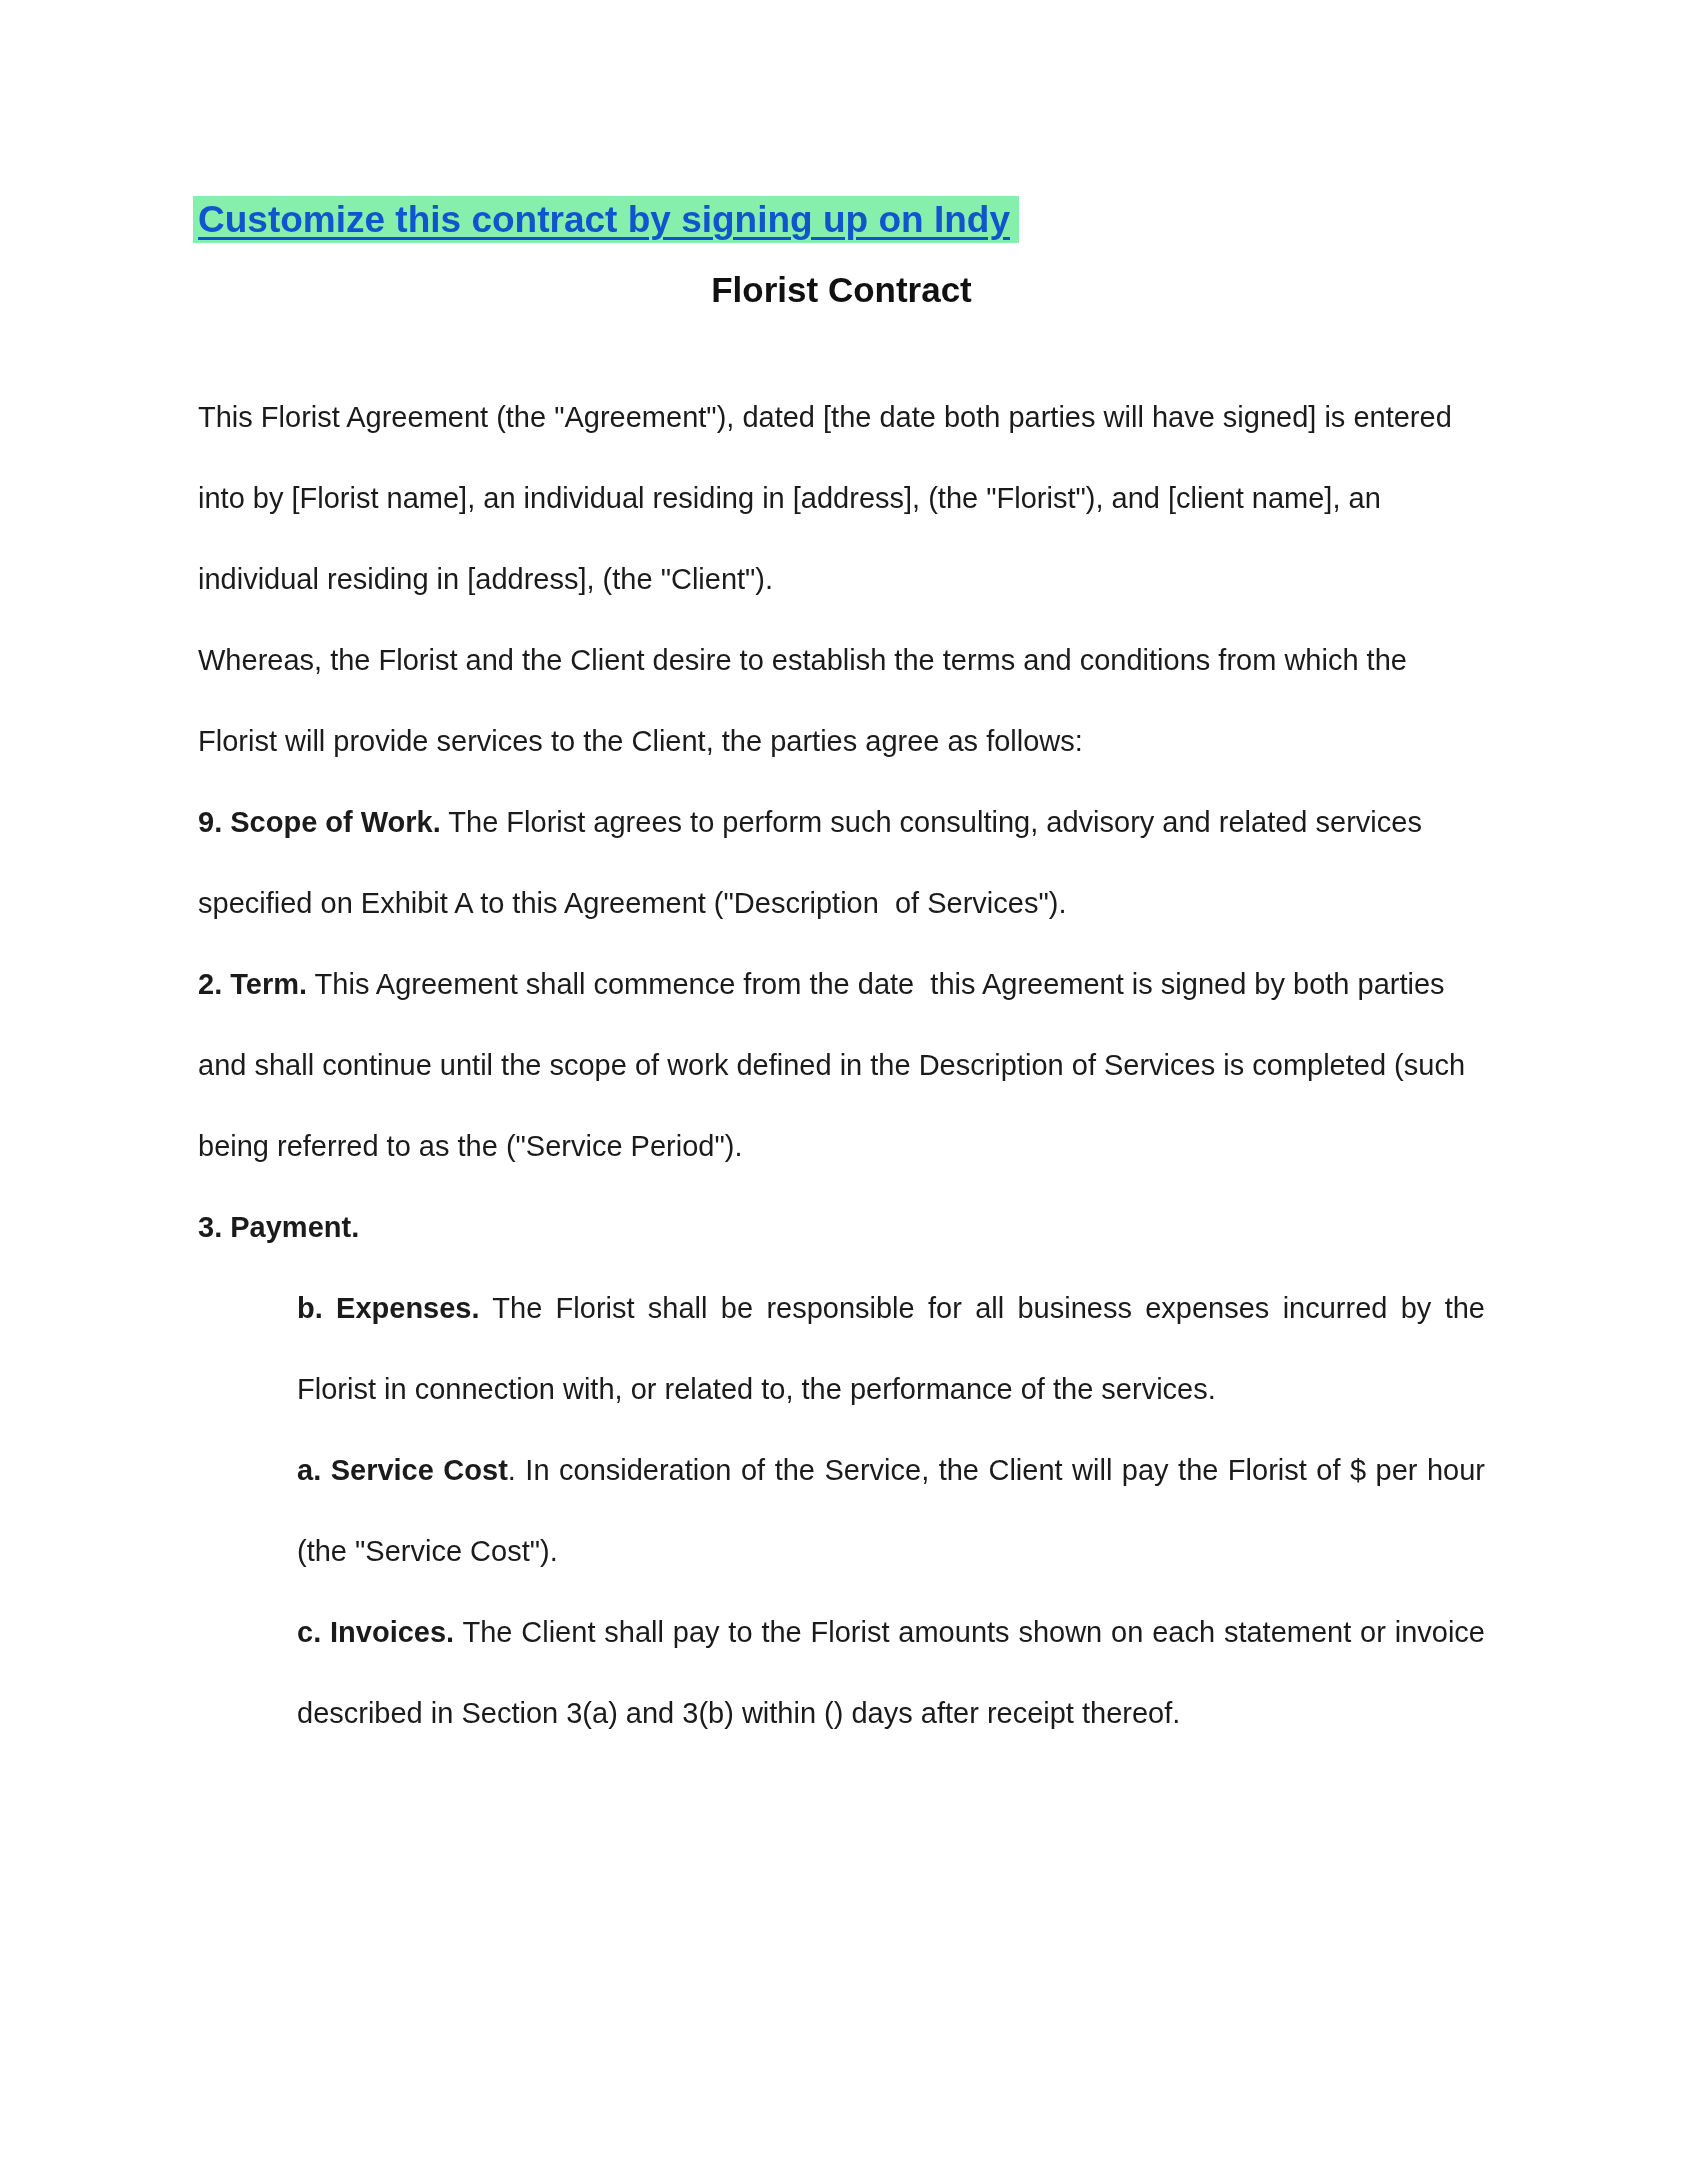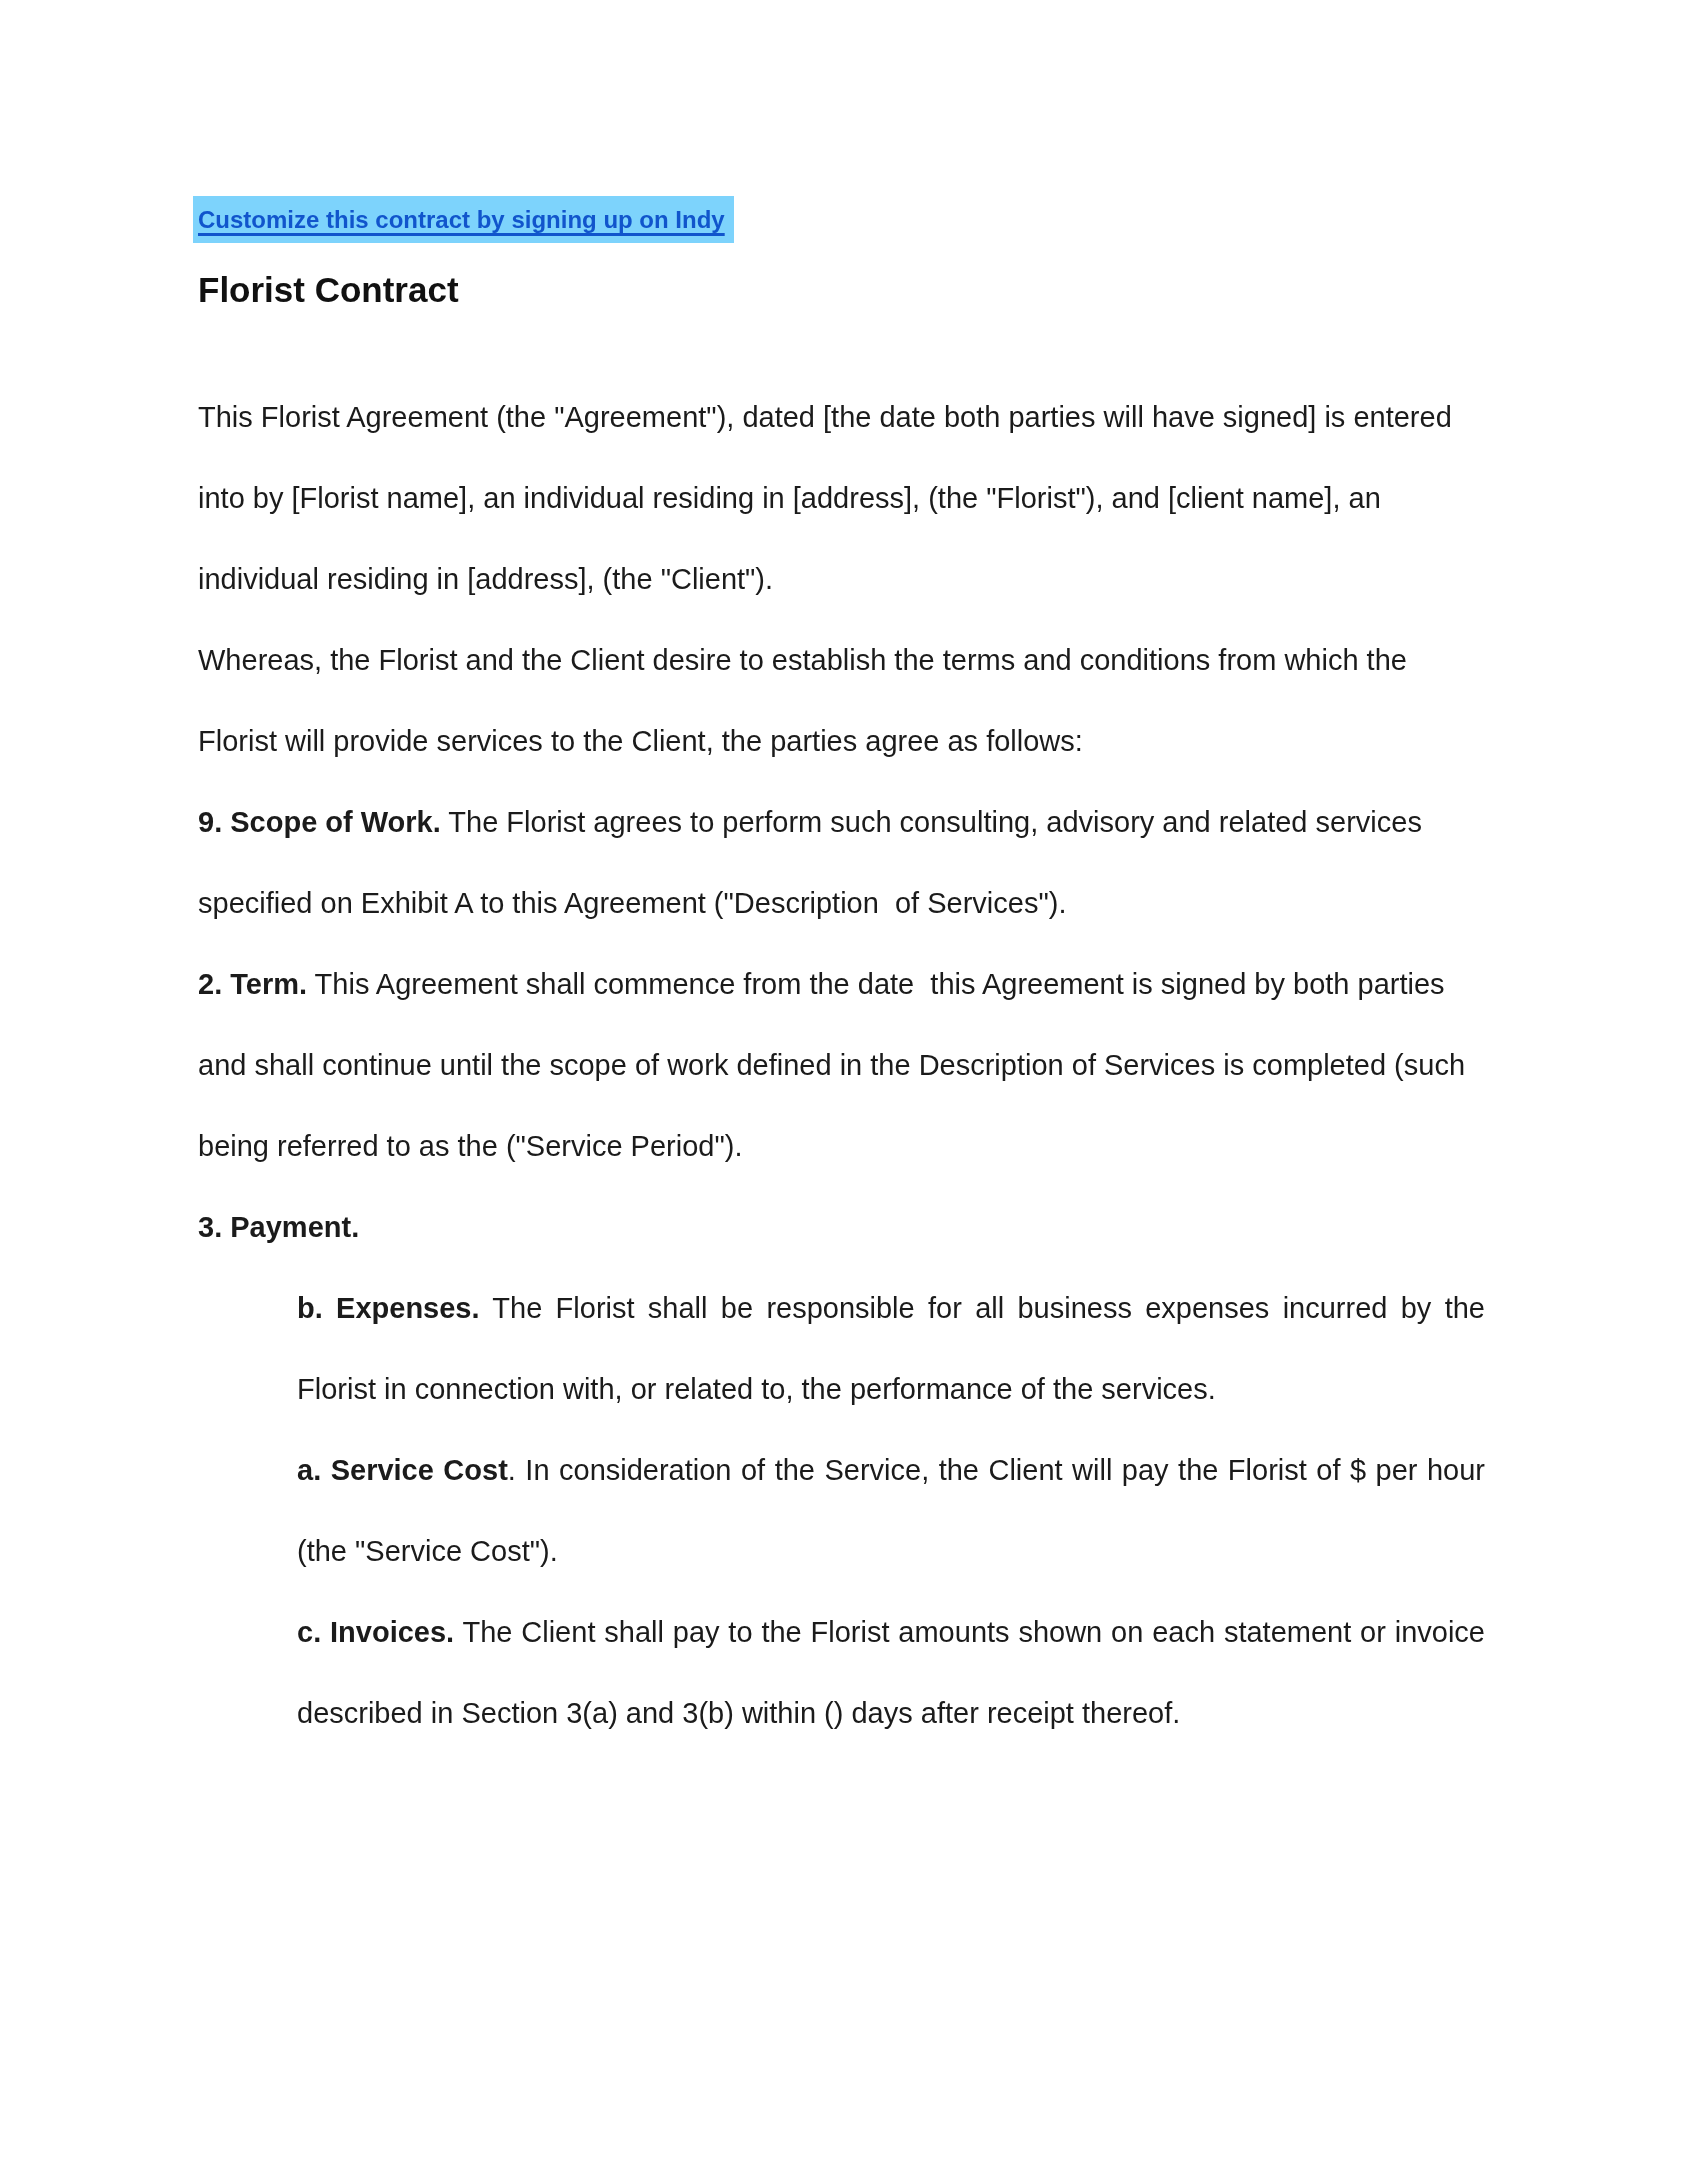--- a/index.html
+++ b/index.html
@@ -8,32 +8,32 @@
     font-family:"Liberation Sans", sans-serif;
     color:#1b1b1b;
     -webkit-font-smoothing:antialiased;
   }
   .content{padding:0 198px;}
   .link-row{padding-top:196px;line-height:0;}
   .doc-link{
     display:inline-block;
     margin-left:-5px;
     padding:0 9px 0 5px;
-    background:#7dd3fc;
-    font-weight:700;font-size:24px;line-height:47px;
+    background:#86efac;
+    font-weight:700;font-size:37px;line-height:47px;
     color:#1155cc;
     text-decoration:underline;
     text-decoration-thickness:3px;
     text-underline-offset:5px;
     cursor:pointer;
   }
   .title{
     margin:22px 0 1px 0;
     font-size:35px;line-height:50px;font-weight:700;
-    color:#111111;
+    text-align:center;color:#111111;
   }
   .doc{margin-top:62px;font-size:29px;line-height:81px;}
   .ln{min-height:81px;}
   .pre{white-space:pre-wrap;}
   .just{text-align:justify;text-align-last:justify;}
   .sub{margin-left:99px;}
   .lead{font-weight:700;}
 </style>
 </head>
 <body>

